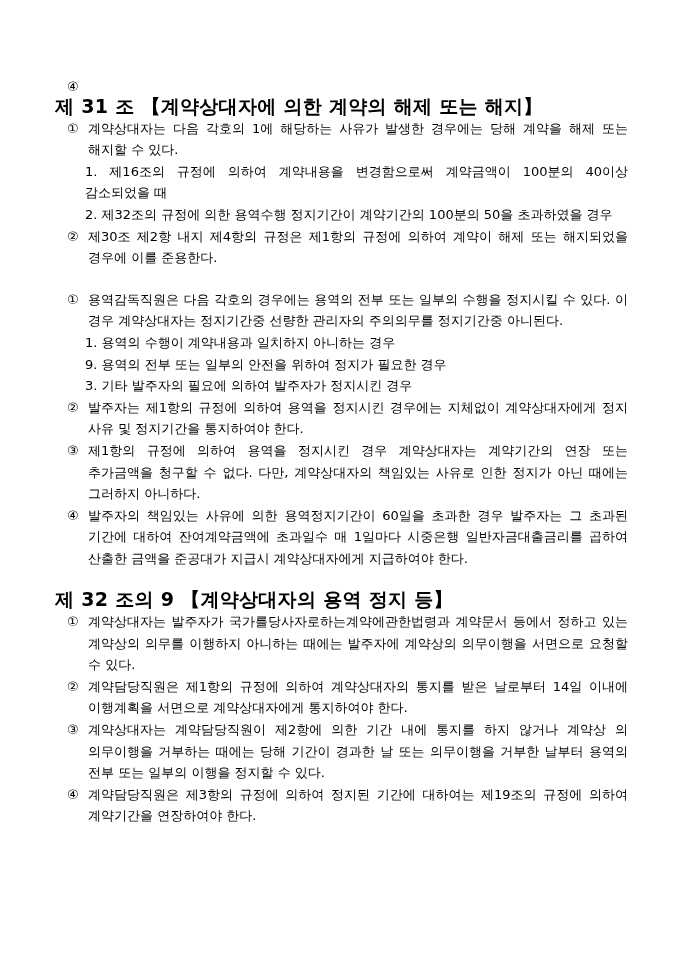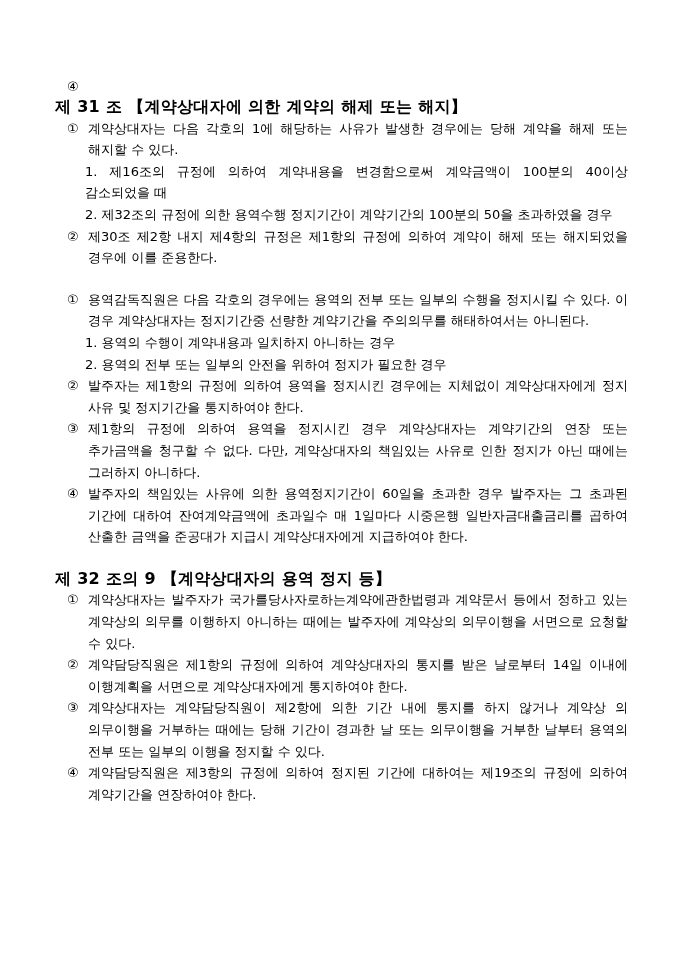--- a/index.html
+++ b/index.html
@@ -23,21 +23,21 @@
     line-height: 21.6px;
   }
   .para, .item, .subitem {
     text-align: justify;
     word-break: keep-all;
   }
   .section {
     margin-top: 20px;
   }
   .heading {
-    font-size: 16px;
+    font-size: 19px;
     font-weight: bold;
     margin: 0;
     letter-spacing: 0.3px;
     text-align: left;
     white-space: nowrap;
   }
   .item {
     position: relative;
     padding-left: 33px;
   }
@@ -66,24 +66,25 @@
     </div>
     <div class="subitem">1. 제16조의 규정에 의하여 계약내용을 변경함으로써 계약금액이 100분의 40이상 감소되었을 때</div>
     <div class="subitem">2. 제32조의 규정에 의한 용역수행 정지기간이 계약기간의 100분의 50을 초과하였을 경우</div>
     <div class="item">
       <span class="marker">②</span><span>제30조 제2항 내지 제4항의 규정은 제1항의 규정에 의하여 계약이 해제 또는 해지되었을 경우에 이를 준용한다.</span>
     </div>
   </div>
 
   <div class="section">
     <div class="item">
-      <span class="marker">①</span><span>용역감독직원은 다음 각호의 경우에는 용역의 전부 또는 일부의 수행을 정지시킬 수 있다. 이 경우 계약상대자는 정지기간중 선량한 계약기간을 주의의무를 해태하여서는 아니된다.</span>
+      <span class="marker">①</span><span>용역감독직원은 다음 각호의 경우에는 용역의 전부 또는 일부의 수행을 정지시킬 수 있다. 이 경우 계약상대자는 정지기간중 선량한 관리자의 주의의무를 정지기간중 아니된다.</span>
     </div>
     <div class="subitem">1. 용역의 수행이 계약내용과 일치하지 아니하는 경우</div>
-    <div class="subitem">2. 용역의 전부 또는 일부의 안전을 위하여 정지가 필요한 경우</div>
+    <div class="subitem">9. 용역의 전부 또는 일부의 안전을 위하여 정지가 필요한 경우</div>
+    <div class="subitem">3. 기타 발주자의 필요에 의하여 발주자가 정지시킨 경우</div>
     <div class="item">
       <span class="marker">②</span><span>발주자는 제1항의 규정에 의하여 용역을 정지시킨 경우에는 지체없이 계약상대자에게 정지 사유 및 정지기간을 통지하여야 한다.</span>
     </div>
     <div class="item">
       <span class="marker">③</span><span>제1항의 규정에 의하여 용역을 정지시킨 경우 계약상대자는 계약기간의 연장 또는 추가금액을 청구할 수 없다. 다만, 계약상대자의 책임있는 사유로 인한 정지가 아닌 때에는 그러하지 아니하다.</span>
     </div>
     <div class="item">
       <span class="marker">④</span><span>발주자의 책임있는 사유에 의한 용역정지기간이 60일을 초과한 경우 발주자는 그 초과된 기간에 대하여 잔여계약금액에 초과일수 매 1일마다 시중은행 일반자금대출금리를 곱하여 산출한 금액을 준공대가 지급시 계약상대자에게 지급하여야 한다.</span>
     </div>
   </div>

